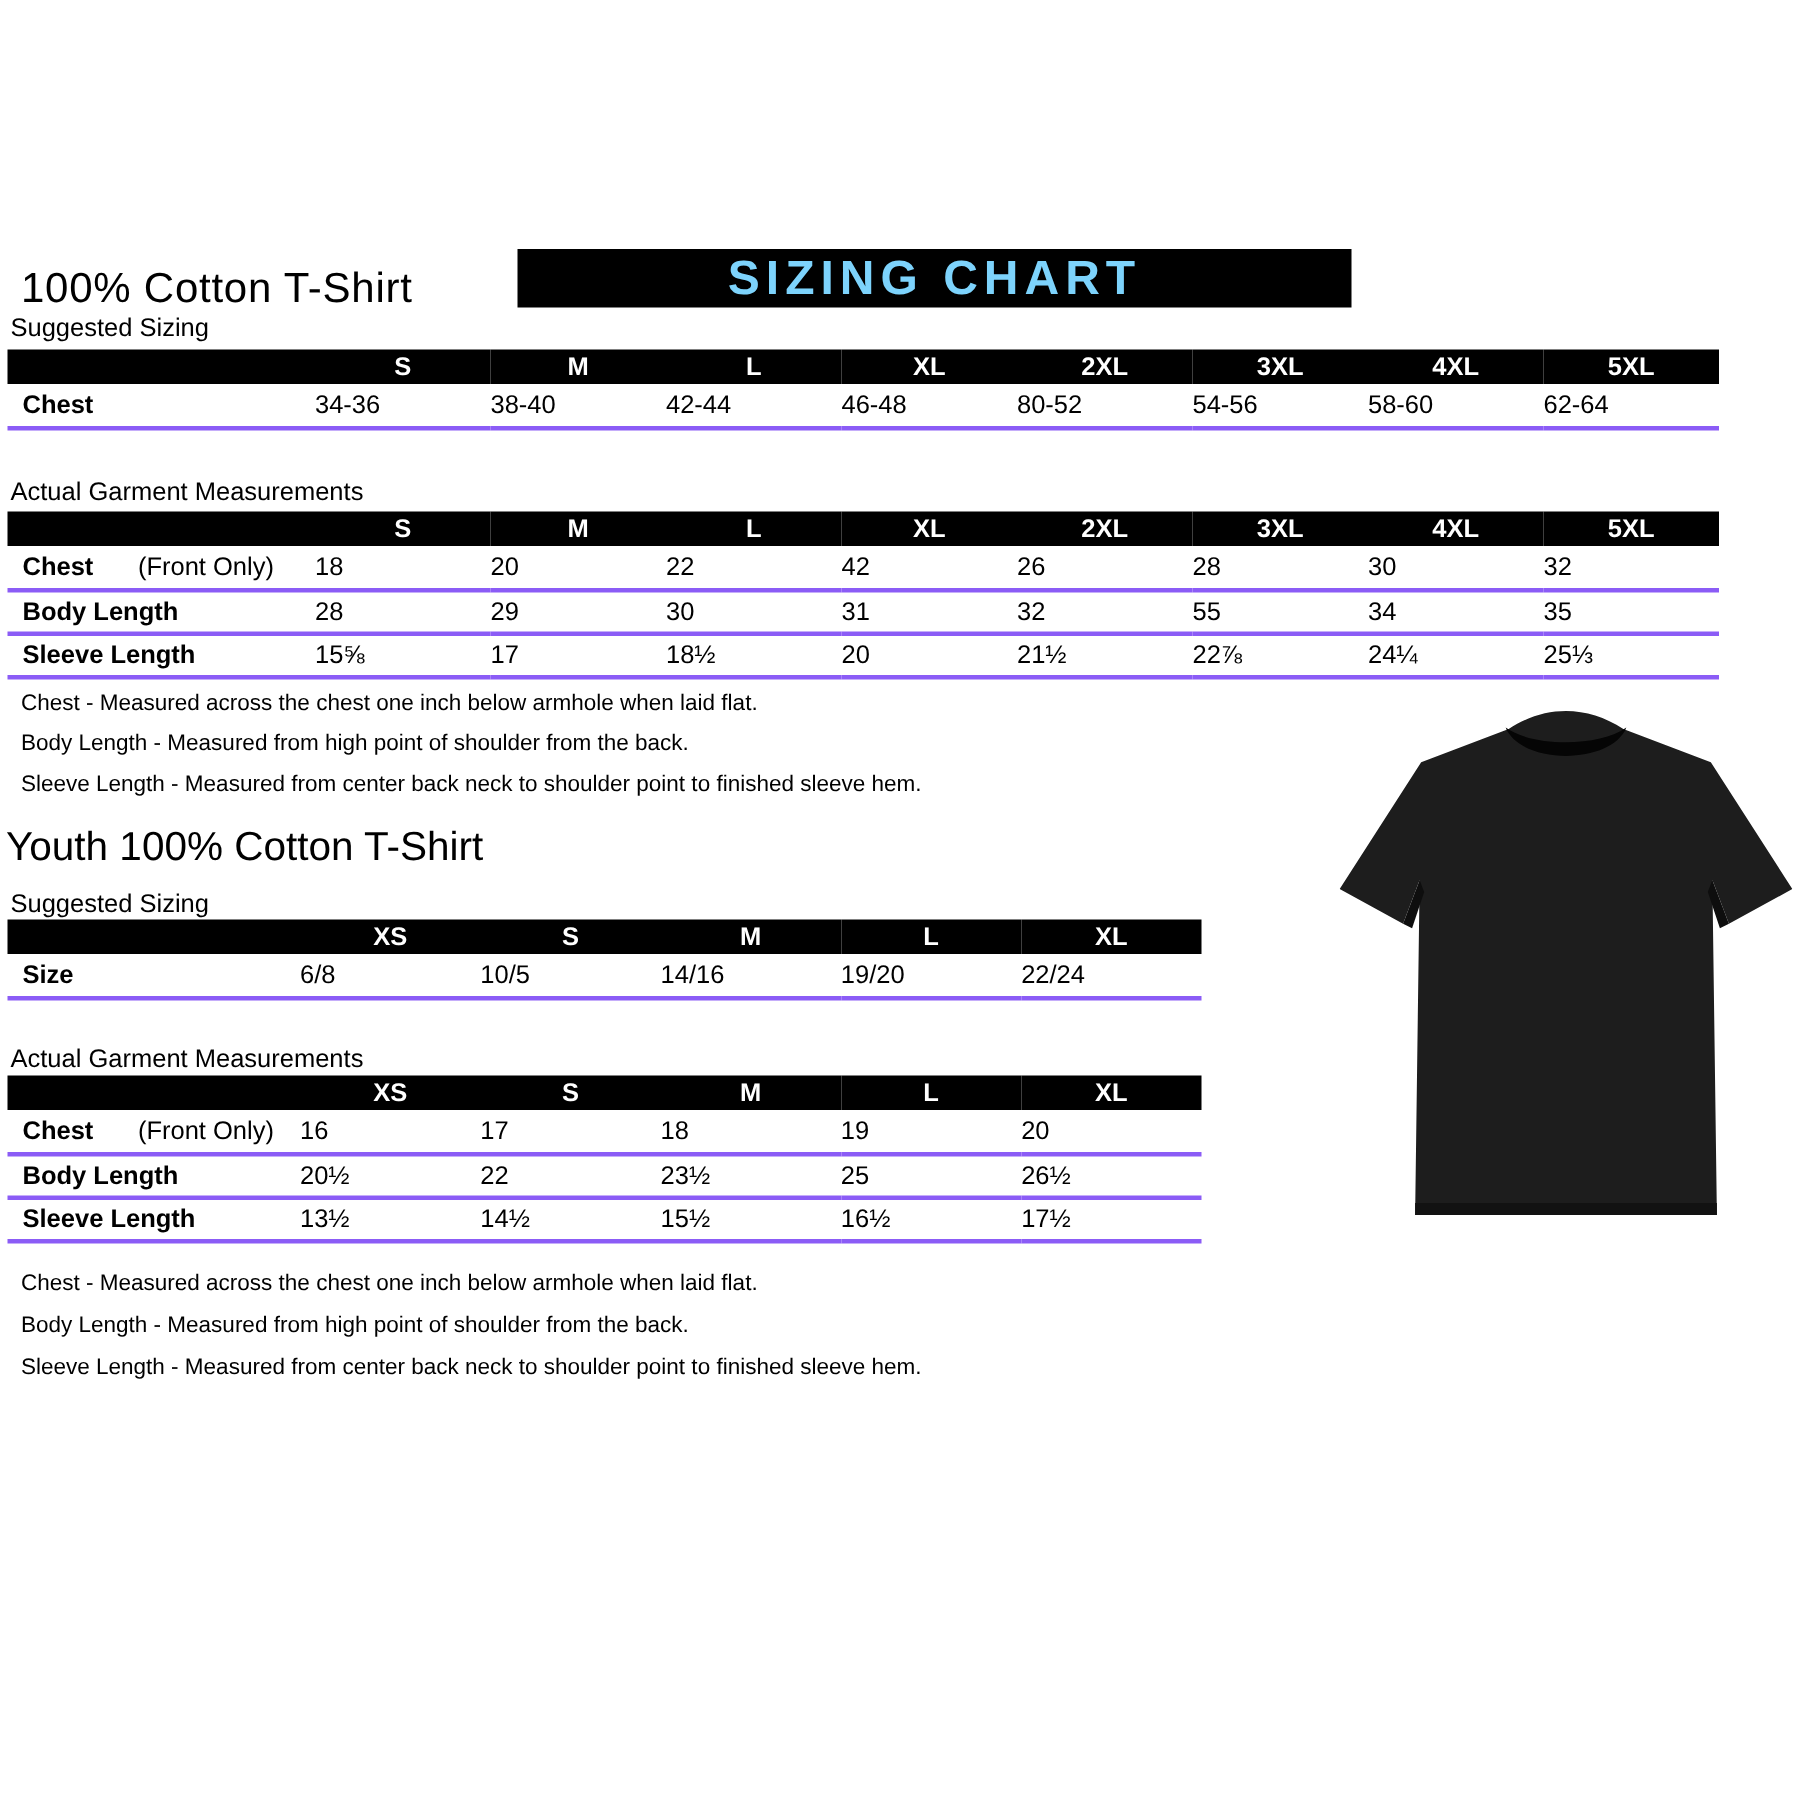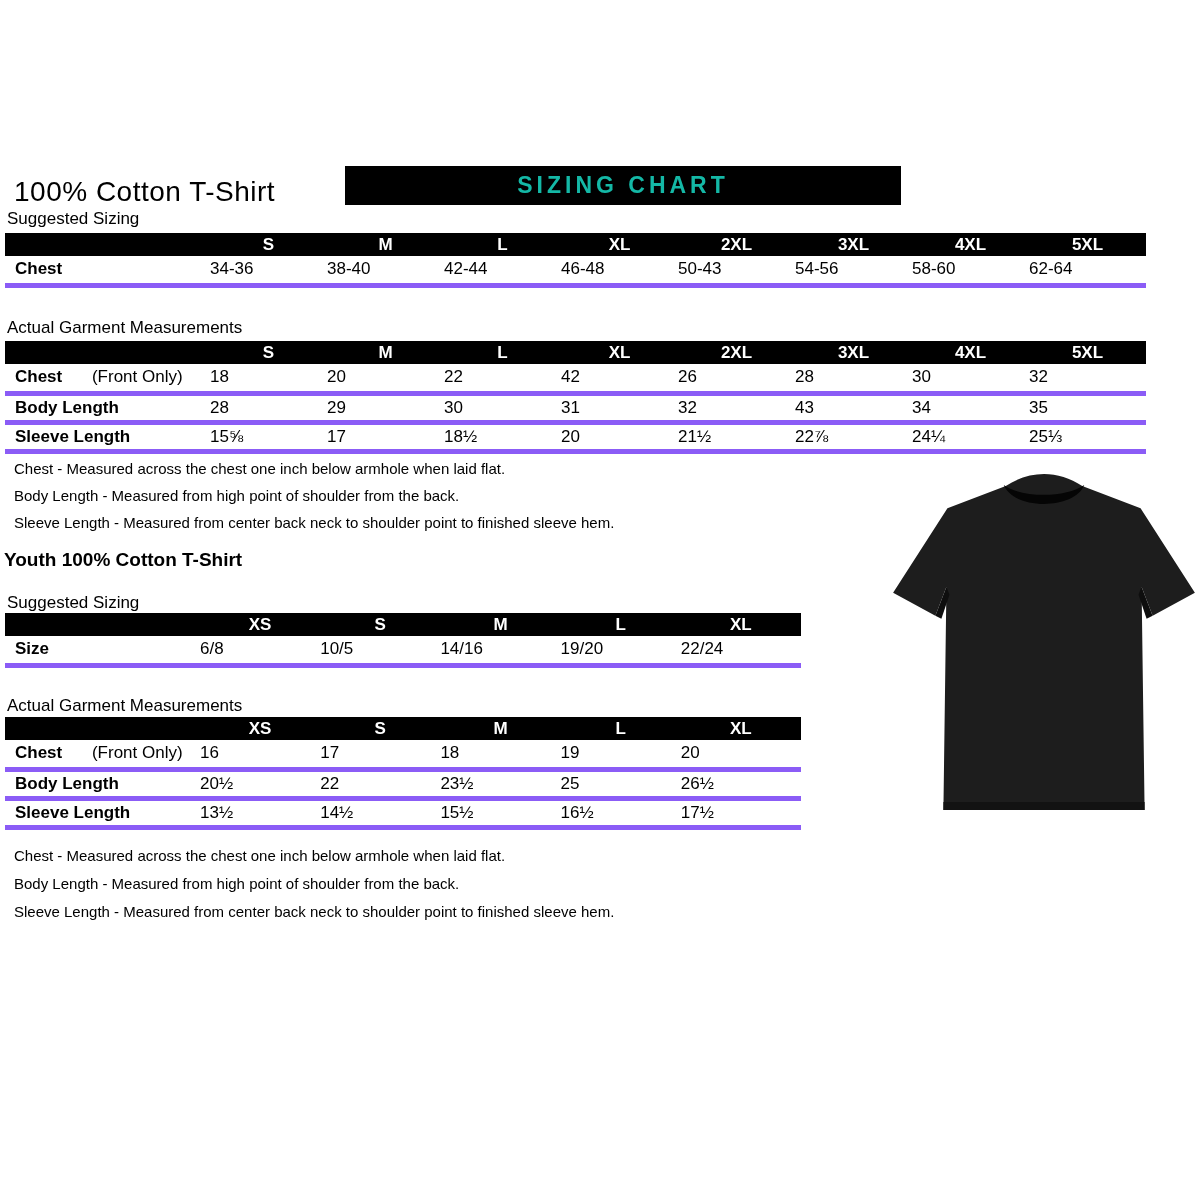--- a/index.html
+++ b/index.html
@@ -9,48 +9,48 @@
     position: relative;
     font-family: "Liberation Sans", sans-serif;
     color: #000;
     overflow: hidden;
   }
   .abs { position: absolute; }
 
   .title-adult { left: 14px; top: 176px; font-size: 28px; font-weight: 400; letter-spacing: 0.5px; }
   .banner {
     left: 345px; top: 166px; width: 556px; height: 39px;
-    background: #000; color: #14b8a6;
-    font-size: 23px; font-weight: 700; letter-spacing: 4px;
+    background: #000; color: #7dd3fc;
+    font-size: 32px; font-weight: 700; letter-spacing: 4px;
     text-align: center; line-height: 39px;
   }
   .section-label { font-size: 17px; font-weight: 400; }
   .lbl-adult-sug { left: 7px; top: 209px; }
   .lbl-adult-gar { left: 7px; top: 318px; }
   .lbl-youth-sug { left: 7px; top: 593px; }
   .lbl-youth-gar { left: 7px; top: 696px; }
 
-  .title-youth { left: 4px; top: 549px; font-size: 19px; font-weight: 700; }
+  .title-youth { left: 4px; top: 549px; font-size: 27px; font-weight: 400; }
 
   .tbl-wrap { position: absolute; }
   .t1 { left: 5px; top: 233px; width: 1141px; }
   .t2 { left: 5px; top: 341px; width: 1141px; }
   .t3 { left: 5px; top: 613px; width: 796px; }
   .t4 { left: 5px; top: 717px; width: 796px; }
 
   table.size-table { border-collapse: collapse; width: 100%; table-layout: fixed; }
   .t1 col.label-col, .t2 col.label-col { width: 205px; }
   .t3 col.label-col, .t4 col.label-col { width: 195px; }
   table.size-table thead th {
     background: #000; color: #fff;
     font-size: 17px; font-weight: 700;
     height: 23px; text-align: center; vertical-align: middle;
     padding: 0;
   }
-  table.size-table tbody tr { border-bottom: 5px solid #8b5cf6; }
+  table.size-table tbody tr { border-bottom: 3px solid #8b5cf6; }
   table.size-table tbody td {
     font-size: 17px; height: 29px;
     vertical-align: middle;
     padding: 0;
   }
   table.size-table td.row-label { text-align: left; padding-left: 10px; }
   table.size-table td.row-label .bold { font-weight: 700; }
   table.size-table td.row-label .suffix { font-weight: 400; margin-left: 25px; }
 
   .notes { font-size: 15px; }
@@ -93,21 +93,21 @@
           <th>5XL</th>
         </tr>
       </thead>
       <tbody>
         <tr>
           <td class="row-label"><span class="bold">Chest</span></td>
           <td>34-36</td>
           <td>38-40</td>
           <td>42-44</td>
           <td>46-48</td>
-          <td>50-43</td>
+          <td>80-52</td>
           <td>54-56</td>
           <td>58-60</td>
           <td>62-64</td>
         </tr>
       </tbody>
     </table>
   </div>
 
 <div class="abs section-label lbl-adult-gar">Actual Garment Measurements</div>
 <div class="tbl-wrap t2">
@@ -148,21 +148,21 @@
           <td>30</td>
           <td>32</td>
         </tr>
         <tr>
           <td class="row-label"><span class="bold">Body Length</span></td>
           <td>28</td>
           <td>29</td>
           <td>30</td>
           <td>31</td>
           <td>32</td>
-          <td>43</td>
+          <td>55</td>
           <td>34</td>
           <td>35</td>
         </tr>
         <tr>
           <td class="row-label"><span class="bold">Sleeve Length</span></td>
           <td>15⅝</td>
           <td>17</td>
           <td>18½</td>
           <td>20</td>
           <td>21½</td>

